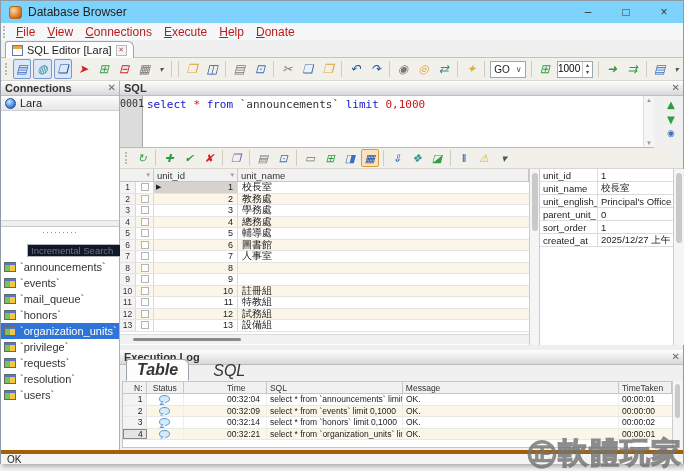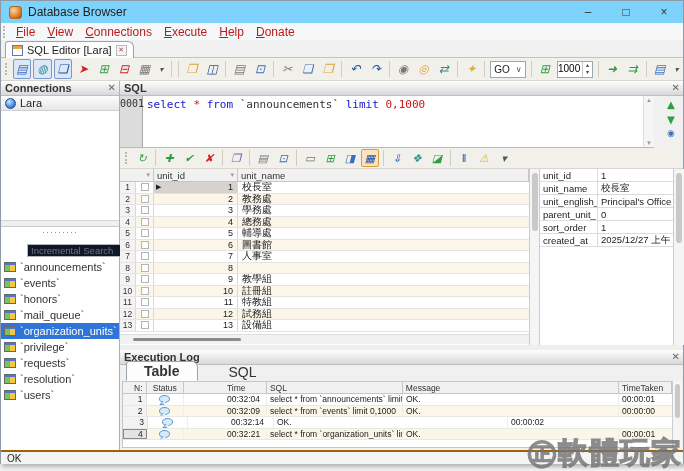--- a/index.html
+++ b/index.html
@@ -102,21 +102,21 @@
   .rrow .v { flex:1; padding:0 3px; white-space:nowrap; overflow:hidden; }
   #rvsb { position:absolute; left:672px; top:168px; width:11px; height:176px; background:#f5f5f5; border-left:1px solid #ccc; }
   #rvsb .thumb { position:absolute; left:2px; top:4px; width:6px; height:70px; background:#c9c9c9; border-radius:3px; }
 
   
   #lsplit { position:absolute; left:119px; top:344px; right:0; height:5px; background:#efefef; text-align:center; }
   #lsplit::before { content:"·········"; font-size:9px; color:#999; line-height:3px; letter-spacing:1px; }
   #loghdr { position:absolute; left:119px; top:349px; right:0; }
   #logarea { position:absolute; left:119px; top:364px; right:0; height:85px; background:#f0f0f0; }
   #ltabs { display:flex; align-items:flex-end; height:16px; padding-left:6px; gap:14px; }
-  .ltab { font-size:14px; color:#333; padding:1px 17px; }
+  .ltab { font-size:16px; color:#333; padding:1px 10px;font-style:italic; }
   .ltab.act { background:#fdfdfd; border:1px solid #9aa4ae; border-bottom:1px solid #fdfdfd; border-radius:3px 6px 0 0; font-weight:bold; }
   #ltable { position:absolute; left:2px; top:16px; width:551px; height:67px; background:#fff; border:1px solid #c6c6c6; font-size:8.5px; color:#222; }
   .lhead { display:flex; height:12px; background:#f1f1f1; border-bottom:1px solid #c6c6c6; }
   .lhead span { border-right:1px solid #c6c6c6; padding:0 3px; display:flex; align-items:center; color:#333; }
   .lrow { display:flex; height:11.5px; border-bottom:1px solid #e8e8e8; align-items:center; }
   .lrow.alt { background:#fbf6e7; }
   .lrow span { height:100%; display:flex; align-items:center; padding:0 3px; white-space:nowrap; overflow:hidden; }
   .w-n{width:25px; justify-content:flex-end; border-right:1px solid #e0e0e0; background:#f3f3f3;}
   .w-st{width:40px; justify-content:center; border-right:1px solid #eee;}
   .w-tm{width:46px; border-right:1px solid #eee;margin-left:40px;}
@@ -124,21 +124,21 @@
   .w-msg{width:234px; border-right:1px solid #eee;}
   .w-tk{width:57px;}
   .lhead .w-n{background:#f1f1f1;}
   .w-n.pressed { border:1px solid #888; background:#e4e4e4; }
   .bub { width:11px; height:8px; background:#d6eaf8; border:1px solid #5b9bd5; border-radius:50%; position:relative; }
   .bub::after { content:""; position:absolute; left:1px; bottom:-3px; width:3px; height:3px; background:#d6eaf8; border-left:1px solid #5b9bd5; border-bottom:1px solid #5b9bd5; transform:skew(-35deg); }
   #lvsb { position:absolute; right:1px; top:16px; width:10px; height:67px; background:#f5f5f5; border-left:1px solid #ccc; }
   #lvsb .thumb { position:absolute; left:2px; top:3px; width:5px; height:34px; background:#c9c9c9; border-radius:3px; }
 
   
-  #statusbar { position:absolute; left:0; top:449px; right:0; height:14px; background:#f4f4f4; border-top:2px solid #a16207; font-size:10px; color:#222; display:flex; align-items:flex-end; padding-left:6px; }
+  #statusbar { position:absolute; left:0; top:449px; right:0; height:14px; background:#f4f4f4; border-top:4px solid #a16207; font-size:10px; color:#222; display:flex; align-items:flex-start; padding-left:6px; }
 
   
   #watermark { position:absolute; right:2px; bottom:-3px; font-size:30px; font-weight:bold; letter-spacing:1px; color:rgba(140,140,140,0.15); -webkit-text-stroke:1.2px rgba(115,115,115,0.8); z-index:50; white-space:nowrap; }
 </style>
 </head>
 <body>
 
 <div id="win">
   <div id="sliver"></div>
 
@@ -289,25 +289,25 @@
       <div class="titem">
           <i class="tblico"></i>
           <span>`announcements`</span>
         </div>
       <div class="titem">
           <i class="tblico"></i>
           <span>`events`</span>
         </div>
       <div class="titem">
           <i class="tblico"></i>
+          <span>`mail_queue`</span>
+        </div>
+      <div class="titem">
+          <i class="tblico"></i>
           <span>`honors`</span>
-        </div>
-      <div class="titem">
-          <i class="tblico"></i>
-          <span>`mail_queue`</span>
         </div>
       <div class="titem sel">
           <i class="tblico"></i>
           <span>`organization_units`</span>
         </div>
       <div class="titem">
           <i class="tblico"></i>
           <span>`privilege`</span>
         </div>
       <div class="titem">
@@ -498,21 +498,20 @@
         </span>
       </div>
     <div class="grow">
         <span class="c cn">9</span>
         <span class="c ccb">
           <i class="box"></i>
         </span>
         <span class="c cid">
           <span>9</span>
         </span>
-        <span class="c cnm">教學組</span>
       </div>
     <div class="grow alt">
         <span class="c cn">10</span>
         <span class="c ccb">
           <i class="box"></i>
         </span>
         <span class="c cid">
           <span>10</span>
         </span>
         <span class="c cnm">註冊組</span>
@@ -623,20 +622,21 @@
           <span class="w-sql">select * from `events` limit 0,1000</span>
           <span class="w-msg">OK.</span>
           <span class="w-tk">00:00:00</span>
         </div>
       <div class="lrow">
           <span class="w-n">3</span>
           <span class="w-st">
             <i class="bub"></i>
           </span>
           <span class="w-tm">00:32:14</span>
+          <span class="w-sql">select * from `honors` limit 0,1000</span>
           <span class="w-msg">OK.</span>
           <span class="w-tk">00:00:02</span>
         </div>
       <div class="lrow alt">
           <span class="w-n pressed">4</span>
           <span class="w-st">
             <i class="bub"></i>
           </span>
           <span class="w-tm">00:32:21</span>
           <span class="w-sql">select * from `organization_units` limit 0,1000</span>

